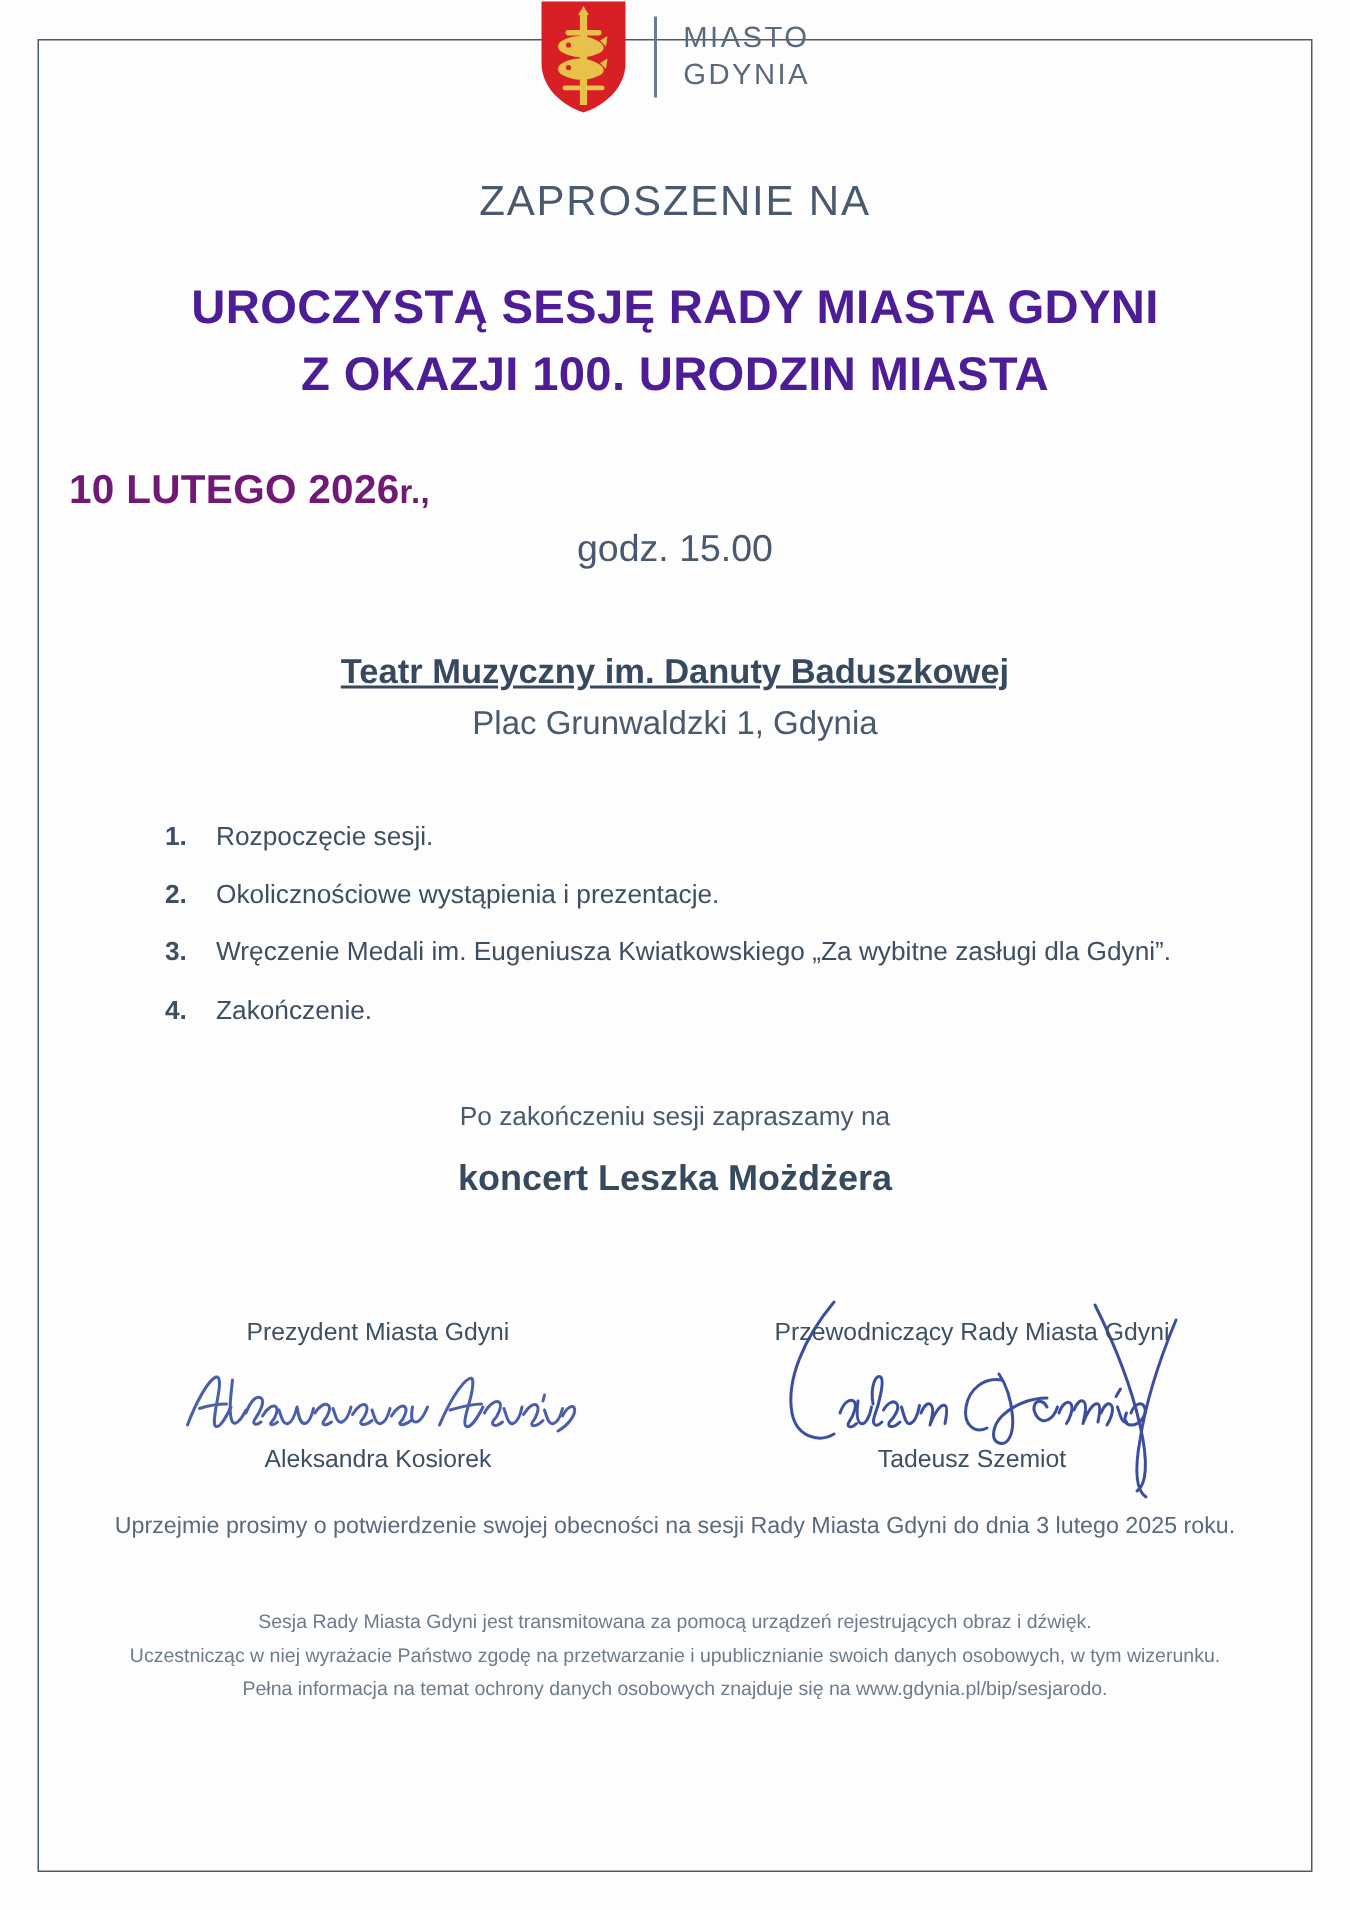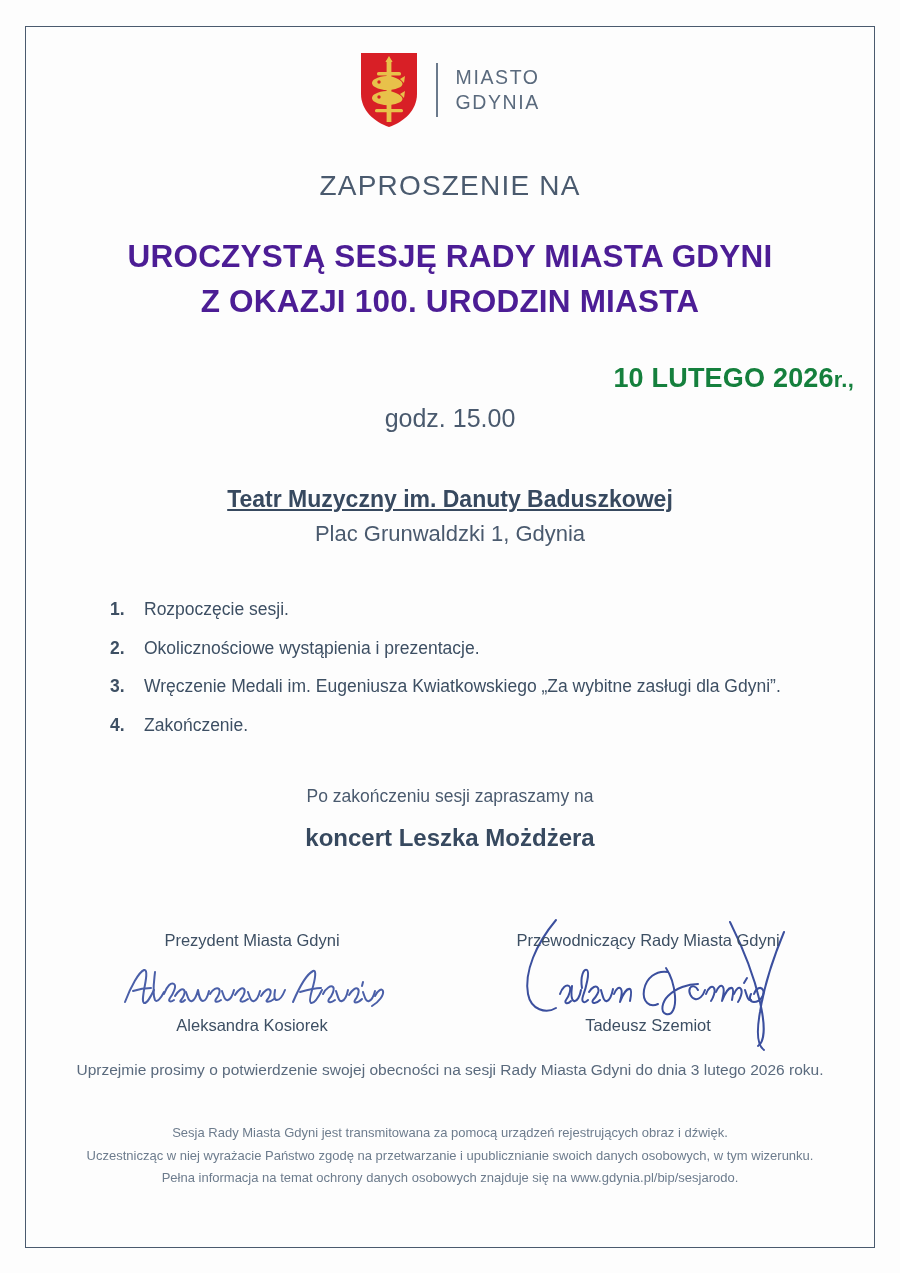--- a/index.html
+++ b/index.html
@@ -44,21 +44,20 @@
     box-sizing: border-box;
     width: 900px;
   }
 
   
   .logo-row {
     display: flex;
     align-items: center;
     justify-content: center;
     gap: 18px;
-    padding-top: 52px;
   }
   .crest {
     display: block;
     width: 58px;
     height: 76px;
   }
   .logo-divider {
     width: 1.5px;
     height: 54px;
     background: #6b7a8c;
@@ -90,24 +89,24 @@
     font-size: 31.5px;
     font-weight: bold;
     letter-spacing: 0.2px;
     line-height: 1.42;
     color: #4c1d95;
     margin-top: 32px;
   }
   .title .ln { display: block; }
 
   .date {
-    text-align: right;
+    text-align: left;
     font-size: 27px;
     font-weight: bold;
-    color: #15803d;
+    color: #701a75;
     margin-top: 40px;
     letter-spacing: 0.2px;
   }
   .date .suffix { font-size: 22px; }
   .time {
     text-align: center;
     font-size: 25px;
     font-weight: 400;
     color: #4a5a6e;
     margin-top: 10px;
@@ -355,21 +354,21 @@
               <path d="M286 -18 C276 6 266 36 262 62 C258 84 260 96 266 100"></path>
             </g>
           </svg>
         </div>
         <div class="sign-name">Tadeusz Szemiot</div>
       </div>
 
     </div>
 
     <div class="rsvp">
-      <div>Uprzejmie prosimy o potwierdzenie swojej obecności na sesji Rady Miasta Gdyni do dnia 3 lutego 2026 roku.</div>
+      <div>Uprzejmie prosimy o potwierdzenie swojej obecności na sesji Rady Miasta Gdyni do dnia 3 lutego 2025 roku.</div>
     </div>
 
 
     <div class="footer">
       <div>Sesja Rady Miasta Gdyni jest transmitowana za pomocą urządzeń rejestrujących obraz i dźwięk.</div>
       <div>Uczestnicząc w niej wyrażacie Państwo zgodę na przetwarzanie i upublicznianie swoich danych osobowych, w tym wizerunku.</div>
       <div>Pełna informacja na temat ochrony danych osobowych znajduje się na www.gdynia.pl/bip/sesjarodo.</div>
     </div>
 
   </div>

